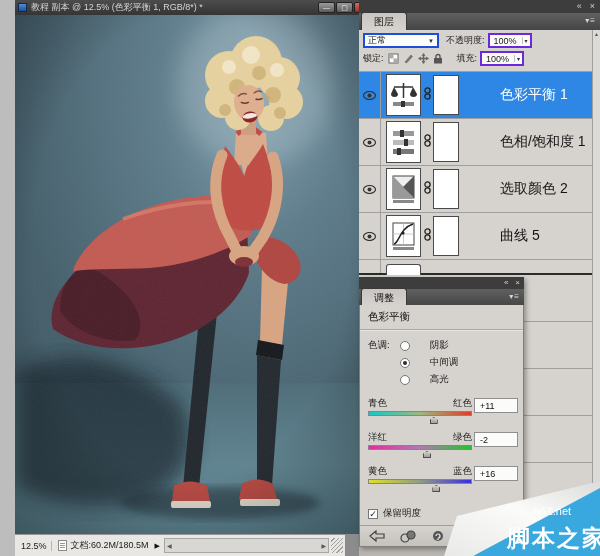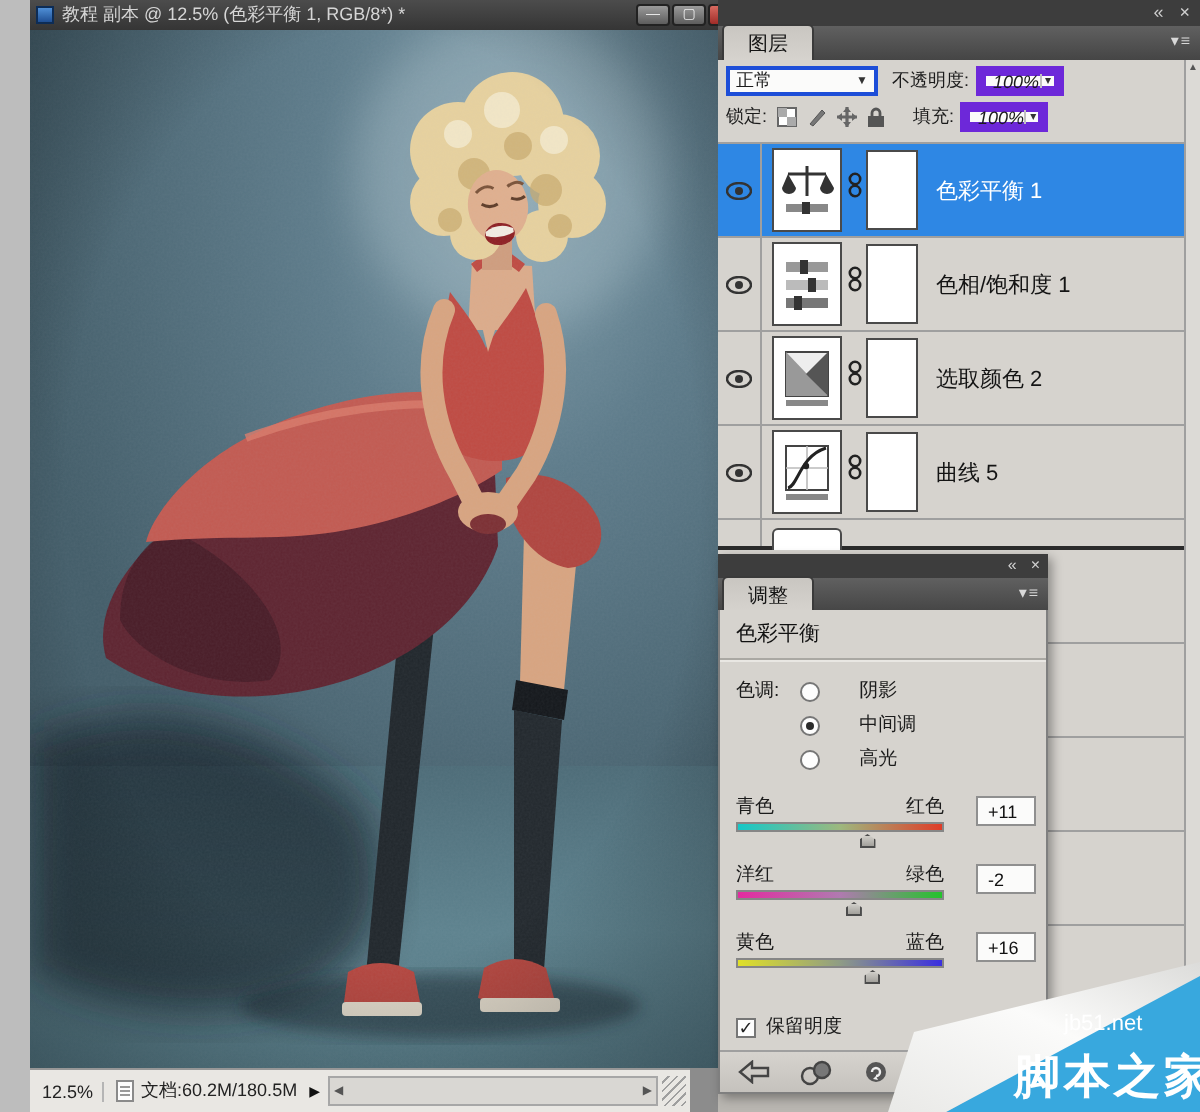--- a/index.html
+++ b/index.html
@@ -58,36 +58,36 @@
   .panel-menu { position:absolute; right:4px; top:3px; color:#d8d8d8; font-size:8px; letter-spacing:1px; }
 
   .layers-panel { position:absolute; left:0; top:13px; width:241px; height:543px; }
   .layers-body { position:absolute; left:0; top:17px; right:8px; bottom:0; background:#d6d3ce; }
   .layers-controls { background:#d6d3ce; border-bottom:1px solid #9f9f9f; padding:3px 4px 2px; }
   .lc-row { display:flex; align-items:center; font-size:9px; color:#1b1b1b; margin-bottom:3px; }
   .blend-select { width:76px; height:15px; background:#fbfbfa; border:2px solid #1d4ed8;
     display:flex; align-items:center; justify-content:space-between; padding:0 3px; font-size:9px; }
   .blend-select .dd { font-size:6px; color:#333; }
   .lc-label { margin-left:7px; margin-right:3px; white-space:nowrap; }
-  .val-box { width:44px; height:15px; background:#fbfbfa; border:5px solid #6d28d9;
-    display:flex; align-items:center; justify-content:space-between; padding:0 2px 0 4px; font-size:9px;font-style:italic; }
+  .val-box { width:44px; height:15px; background:#fbfbfa; border:2px solid #6d28d9;
+    display:flex; align-items:center; justify-content:space-between; padding:0 2px 0 4px; font-size:9px; }
   .val-box .dd { font-size:6px; color:#333; border-left:1px solid #c0c0c0; padding-left:2px; }
   .lock-icons { display:flex; gap:4px; margin-left:4px; align-items:center; }
   .lock-icons svg { display:block; }
 
   .layer-row { position:relative; height:47px; background:#d6d3ce; border-bottom:1px solid #9f9f9f;
     display:flex; align-items:center; color:#141414; }
   .layer-row.selected { background:#2e87e4; color:#fff; }
   .eye-cell { width:22px; height:100%; border-right:1px solid #9f9f9f; display:flex;
     align-items:center; justify-content:center; flex:none; }
   .thumb { width:35px; height:42px; margin-left:5px; background:#fff; border:1px solid #4a4a4a;
     flex:none; display:flex; align-items:center; justify-content:center; }
   .linkicn { width:12px; text-align:center; flex:none; }
   .mask { width:26px; height:40px; background:#fff; border:1px solid #4a4a4a; flex:none; margin-right:9px; }
-  .lname { font-size:11px; white-space:nowrap; }
+  .lname { font-size:14px; white-space:nowrap;margin-left:32px; }
   .layer-row.partial { height:15px; border-bottom:2px solid #2b2b2b; }
   .partial .thumb { height:11px; margin-top:6px; border-bottom:none; border-radius:3px 3px 0 0; }
   .layer-row.empty { height:47px; }
 
   .dock-scroll { position:absolute; right:0; top:17px; bottom:0; width:8px; background:#dcdad6;
     border-left:1px solid #9f9f9f; display:flex; flex-direction:column; justify-content:space-between;
     align-items:center; font-size:5px; color:#555; padding:1px 0; }
 
   
   .adjust { position:absolute; left:0; top:264px; width:165px; height:270px; z-index:5;
@@ -110,21 +110,21 @@
   .slider { position:relative; height:33px; margin:0 0 1px; }
   .sl-labels { position:absolute; left:8px; top:1px; width:104px; display:flex;
     justify-content:space-between; font-size:9.5px; color:#1b1b1b; }
   .sl-track { position:absolute; left:8px; top:15px; width:104px; height:5px; border:1px solid #868686; }
   .t-cr { background:linear-gradient(90deg,#14c8c8,#9db87e,#e03c28); }
   .t-mg { background:linear-gradient(90deg,#e32ba0,#b07ab0,#23c32b); }
   .t-yb { background:linear-gradient(90deg,#e0e028,#8f9c85,#3a2fe0); }
   .sl-thumb { position:absolute; top:21px; width:8px; height:7px; margin-left:-4px;
     background:linear-gradient(#cfcdc8,#a3a19c); border:1px solid #4c4c4c;
     clip-path:polygon(50% 0,100% 40%,100% 100%,0 100%,0 40%); }
-  .sl-value { position:absolute; right:5px; top:2px; width:30px; height:15px; background:#fbfbfa;
+  .sl-value { position:absolute; right:5px; top:2px; width:44px; height:15px; background:#fbfbfa;
     border:1px solid #8f8f8f; font-size:9px; color:#111; padding:2px 0 0 5px; }
 
   .preserve { display:flex; align-items:center; gap:5px; padding:9px 8px 0; font-size:9.5px; color:#1b1b1b; }
   .checkbox { width:10px; height:10px; background:#fdfdfd; border:1px solid #767676;
     font-size:9px; line-height:9px; text-align:center; color:#222; font-weight:bold; flex:none; }
 
   .adj-toolbar { position:absolute; left:0; right:0; bottom:0; height:21px;
     border-top:1px solid #9f9f9f; background:linear-gradient(#d6d3ce,#c5c2bd);
     display:flex; align-items:center; gap:15px; padding:0 9px; }
   .adj-toolbar svg { display:block; }

